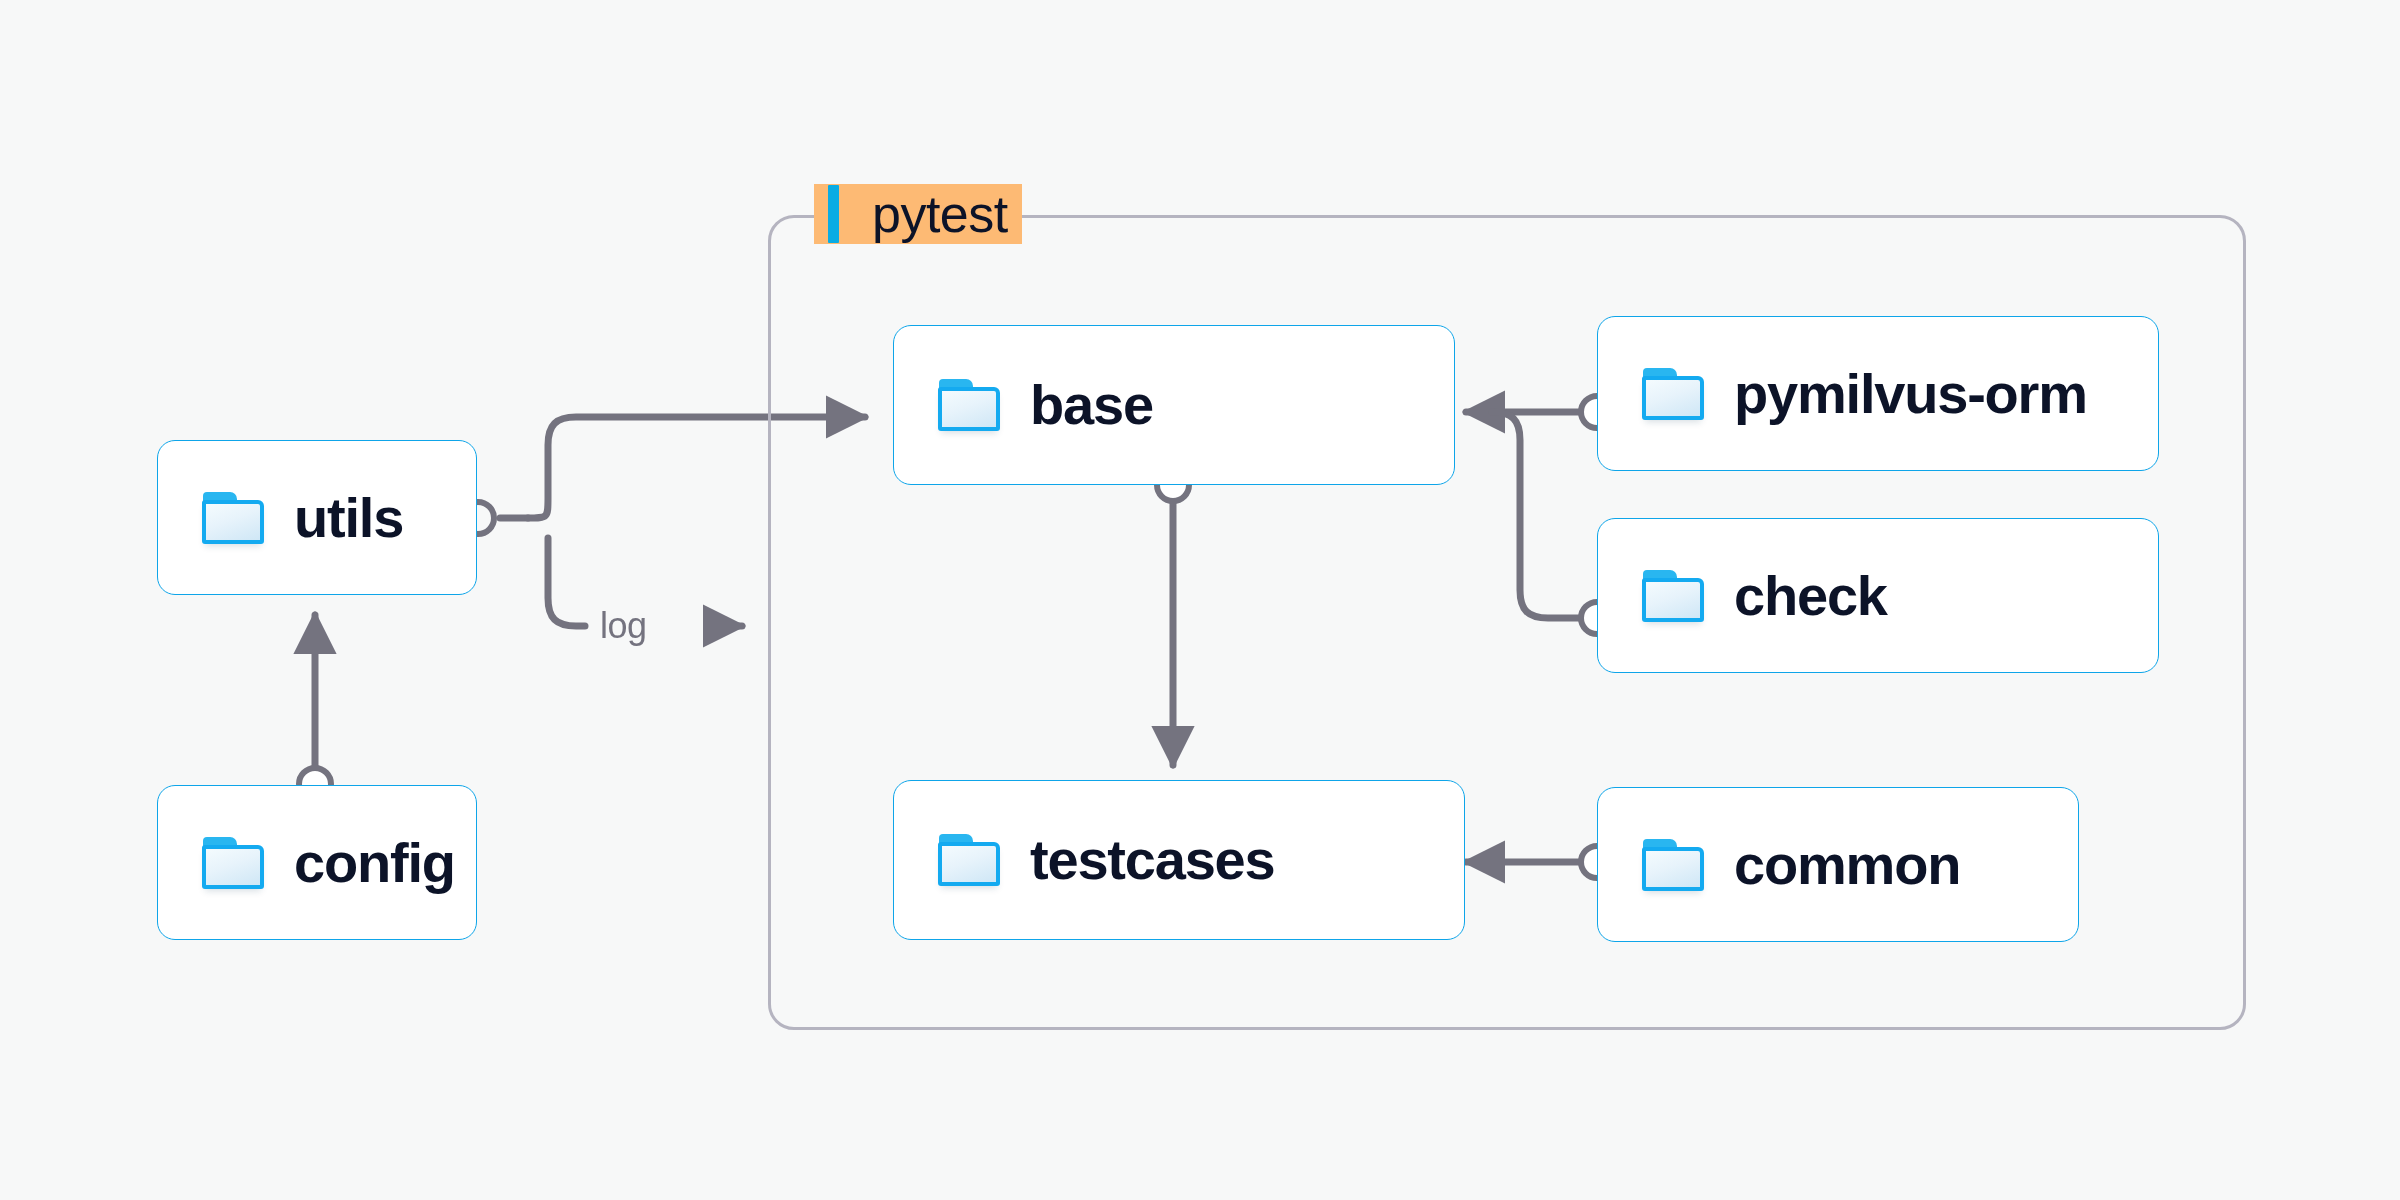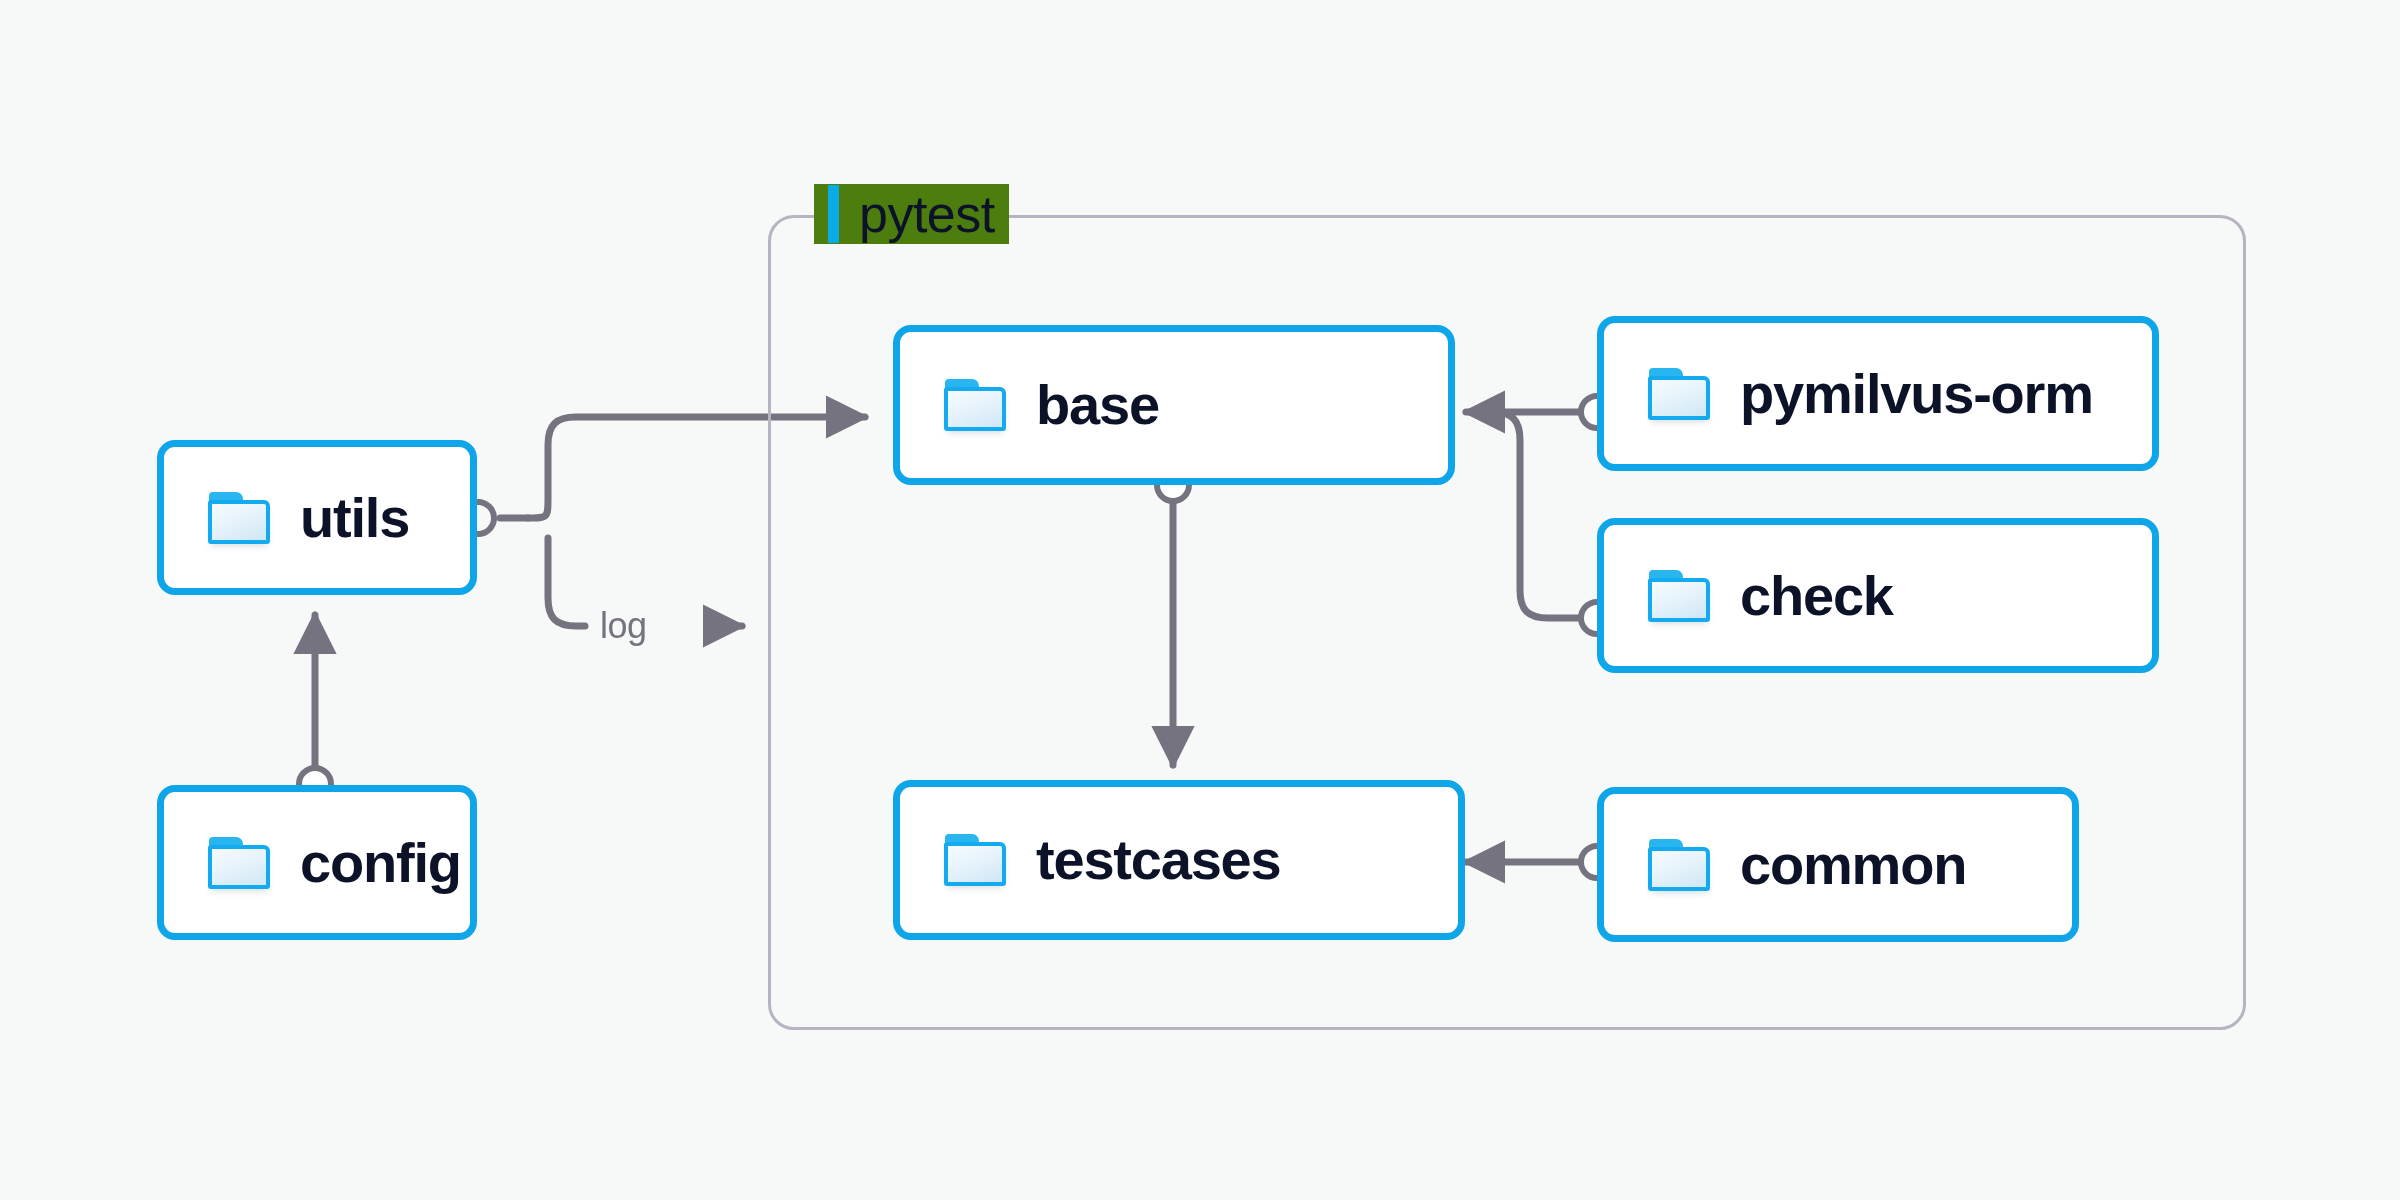--- a/index.html
+++ b/index.html
@@ -29,22 +29,22 @@
     position: absolute;
     border: 3px solid #b5b4c0;
     border-radius: 26px;
     background: transparent;
     box-sizing: border-box;
   }
   .group-label {
     position: absolute;
     display: flex;
     align-items: center;
-    gap: 20px;
-    background: #4d7c0f;
+    gap: 33px;
+    background: #fdba74;
     padding: 0 14px;
     box-sizing: border-box;
   }
   .group-label .accent-bar {
     width: 11px;
     height: 58px;
     background: #09ace4;
     border-radius: 1px;
     flex: 0 0 auto;
   }
@@ -53,21 +53,21 @@
     line-height: 1;
     color: #0c1328;
     font-weight: 400;
     letter-spacing: -0.5px;
     white-space: nowrap;
   }
   
   .node {
     position: absolute;
     background: #ffffff;
-    border: 7px solid #0ea5e9;
+    border: 1px solid #0ea5e9;
     border-radius: 18px;
     box-sizing: border-box;
     display: flex;
     align-items: center;
     padding-left: 44px;
     gap: 30px;
   }
   .node .node-label {
     font-size: 56px;
     line-height: 1;

